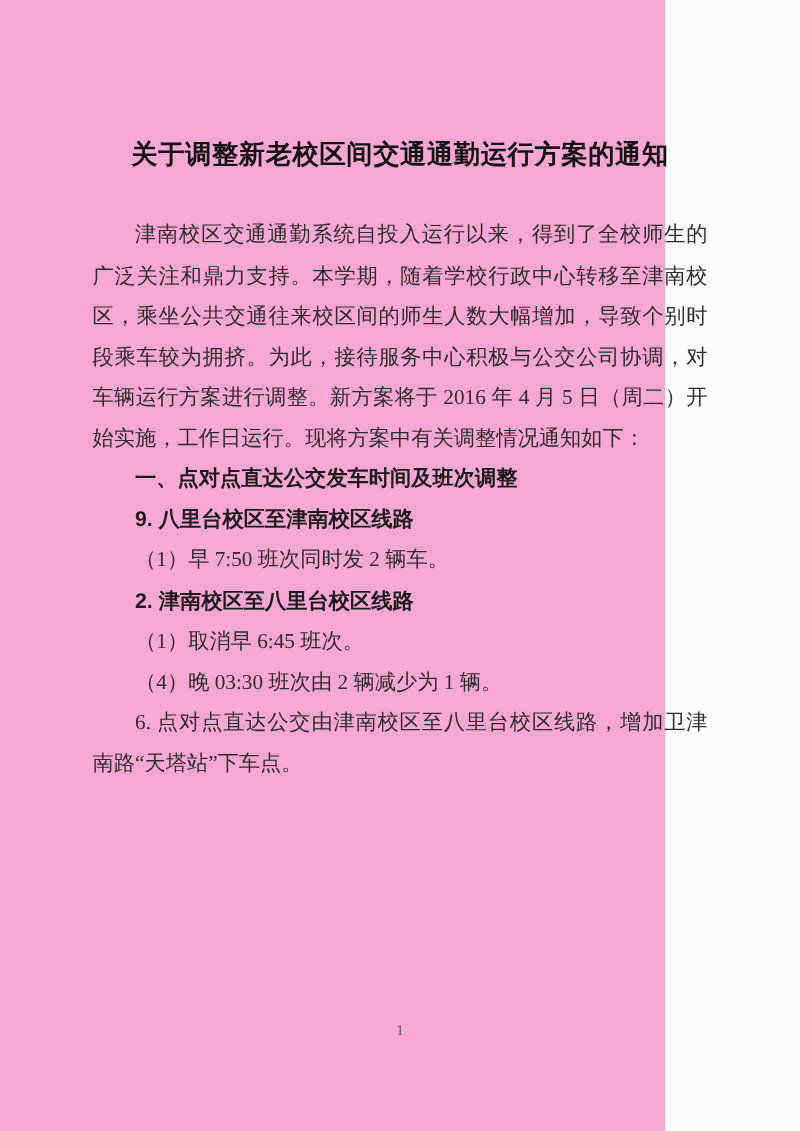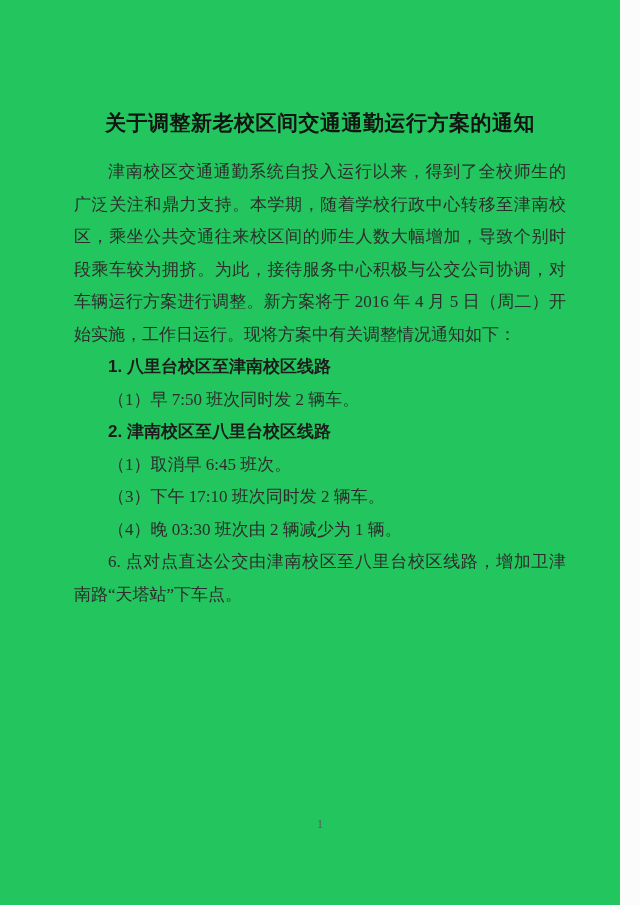--- a/index.html
+++ b/index.html
@@ -8,43 +8,43 @@
   }
   body {
     width: 640px;
     height: 905px;
     background: #fcfcfc;
     font-family: "Liberation Serif", serif;
     overflow: hidden;
   }
   .page {
     position: relative;
-    width: 620px;
+    width: 532px;
     height: 905px;
-    background: #22c55e;
+    background: #f9a8d4;
   }
   .doc {
     position: absolute;
     left: 74px;
     top: 0;
     width: 492px;
   }
   .doc-title {
     margin: 0;
     margin-top: 106px;
     font-family: "Liberation Serif", serif;
     font-size: 21px;
     font-weight: bold;
     line-height: 34px;
     text-align: center;
     color: #141414;
     letter-spacing: 0.5px;
   }
   .body-block {
-    margin-top: 16px;
+    margin-top: 32px;
   }
   .para {
     margin: 0;
     font-size: 17px;
     line-height: 32.5px;
     text-align: justify;
     text-justify: inter-ideograph;
     text-indent: 2em;
     color: #2d2d2d;
   }
@@ -71,32 +71,32 @@
 
 <div class="page">
   <div class="doc">
 
     <h1 class="doc-title">关于调整新老校区间交通通勤运行方案的通知</h1>
 
     <div class="body-block">
 
       <p class="para">津南校区交通通勤系统自投入运行以来，得到了全校师生的广泛关注和鼎力支持。本学期，随着学校行政中心转移至津南校区，乘坐公共交通往来校区间的师生人数大幅增加，导致个别时段乘车较为拥挤。为此，接待服务中心积极与公交公司协调，对车辆运行方案进行调整。新方案将于 2016 年 4 月 5 日（周二）开始实施，工作日运行。现将方案中有关调整情况通知如下：</p>
 
+      <p class="para heading-sans">一、点对点直达公交发车时间及班次调整</p>
 
-      <p class="para heading-sans">1. 八里台校区至津南校区线路</p>
+      <p class="para heading-sans">9. 八里台校区至津南校区线路</p>
 
       <p class="para">（1）早 7:50 班次同时发 2 辆车。</p>
 
 
       <p class="para heading-sans">2. 津南校区至八里台校区线路</p>
 
       <p class="para">（1）取消早 6:45 班次。</p>
 
 
-      <p class="para">（3）下午 17:10 班次同时发 2 辆车。</p>
 
       <p class="para">（4）晚 03:30 班次由 2 辆减少为 1 辆。</p>
 
 
       <p class="para">6. 点对点直达公交由津南校区至八里台校区线路，增加卫津南路“天塔站”下车点。</p>
 
 
     </div>
   </div>
 

